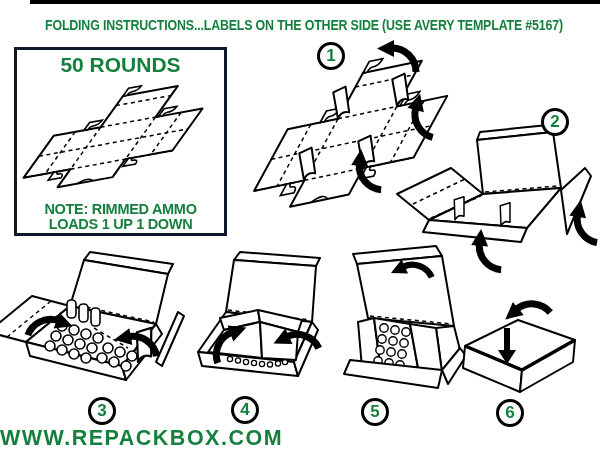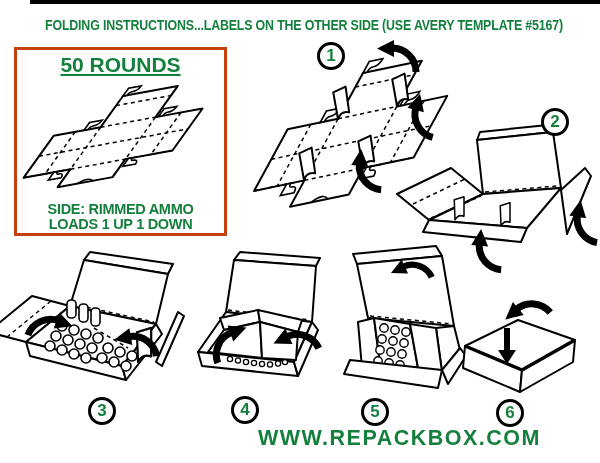--- a/index.html
+++ b/index.html
@@ -2,30 +2,30 @@
 <html><head>
 <meta charset="utf-8">
 <style>
   html,body{margin:0;padding:0;background:#fff;}
   .stage{position:relative;width:600px;height:463px;background:#fff;overflow:hidden;
          font-family:"Liberation Sans",sans-serif;color:#15803d;}
   .topline{position:absolute;left:30px;top:0;width:570px;height:4px;background:#000;}
   .title{position:absolute;top:17px;left:0;width:600px;text-align:center;font-weight:bold;
          font-size:14.6px;white-space:nowrap;transform:scaleX(0.85);transform-origin:50% 50%;
          letter-spacing:-0.2px;}
-  .infobox{position:absolute;left:14px;top:47px;width:207px;height:183px;border:3px solid #c2410c;text-decoration:underline;}
+  .infobox{position:absolute;left:14px;top:47px;width:207px;height:183px;border:3px solid #0f172a;}
   .infobox h2{margin:3px 0 0 0;text-align:center;font-size:21px;letter-spacing:0;font-weight:bold;}
   .tmplsvg{position:absolute;left:0;top:24px;}
   .note{position:absolute;bottom:1px;left:0;width:100%;text-align:center;font-weight:bold;
         font-size:14.5px;line-height:15px;letter-spacing:-0.3px;}
   .step{position:absolute;margin:0;padding:0;}
   .badge{position:absolute;width:22px;height:22px;border:3px solid #000;border-radius:50%;
          background:#fff;display:flex;align-items:center;justify-content:center;
          font-weight:bold;font-size:17px;z-index:5;}
-  .footer{position:absolute;top:426px;left:0;width:541px;text-align:right;font-weight:bold;
+  .footer{position:absolute;top:426px;left:0;width:541px;text-align:left;font-weight:bold;
           font-size:21.5px;letter-spacing:1.5px;}
   svg{overflow:visible;}
 </style>
 </head>
 <body>
 
 <div class="stage">
 
   <svg width="0" height="0" style="position:absolute" aria-hidden="true">
     <defs>
@@ -57,21 +57,21 @@
   <div class="topline"></div>
 
   <div class="title">FOLDING INSTRUCTIONS...LABELS ON THE OTHER SIDE (USE AVERY TEMPLATE #5167)</div>
 
   <div class="infobox">
     <h2>50 ROUNDS</h2>
     <svg class="tmplsvg" width="207" height="128" viewBox="0 0 207 128">
       <use href="#blank" transform="matrix(0.98,-0.18,-0.43,0.60,106,22)"></use>
     </svg>
     <div class="note">
-      <div>SIDE: RIMMED AMMO</div>
+      <div>NOTE: RIMMED AMMO</div>
       <div>LOADS 1 UP 1 DOWN</div>
     </div>
   </div>
 
   <figure class="step" style="left:233px;top:38px">
     <svg width="235" height="200" viewBox="0 0 235 200">
       <use href="#blank" transform="matrix(1.05,-0.22,-0.48,0.88,130,35)"></use>
       <use href="#flag" transform="translate(105,81) rotate(-8)"></use>
       <use href="#flag" transform="translate(164,68) rotate(-8)"></use>
       <use href="#flag" transform="translate(71,142) rotate(-8)"></use>

